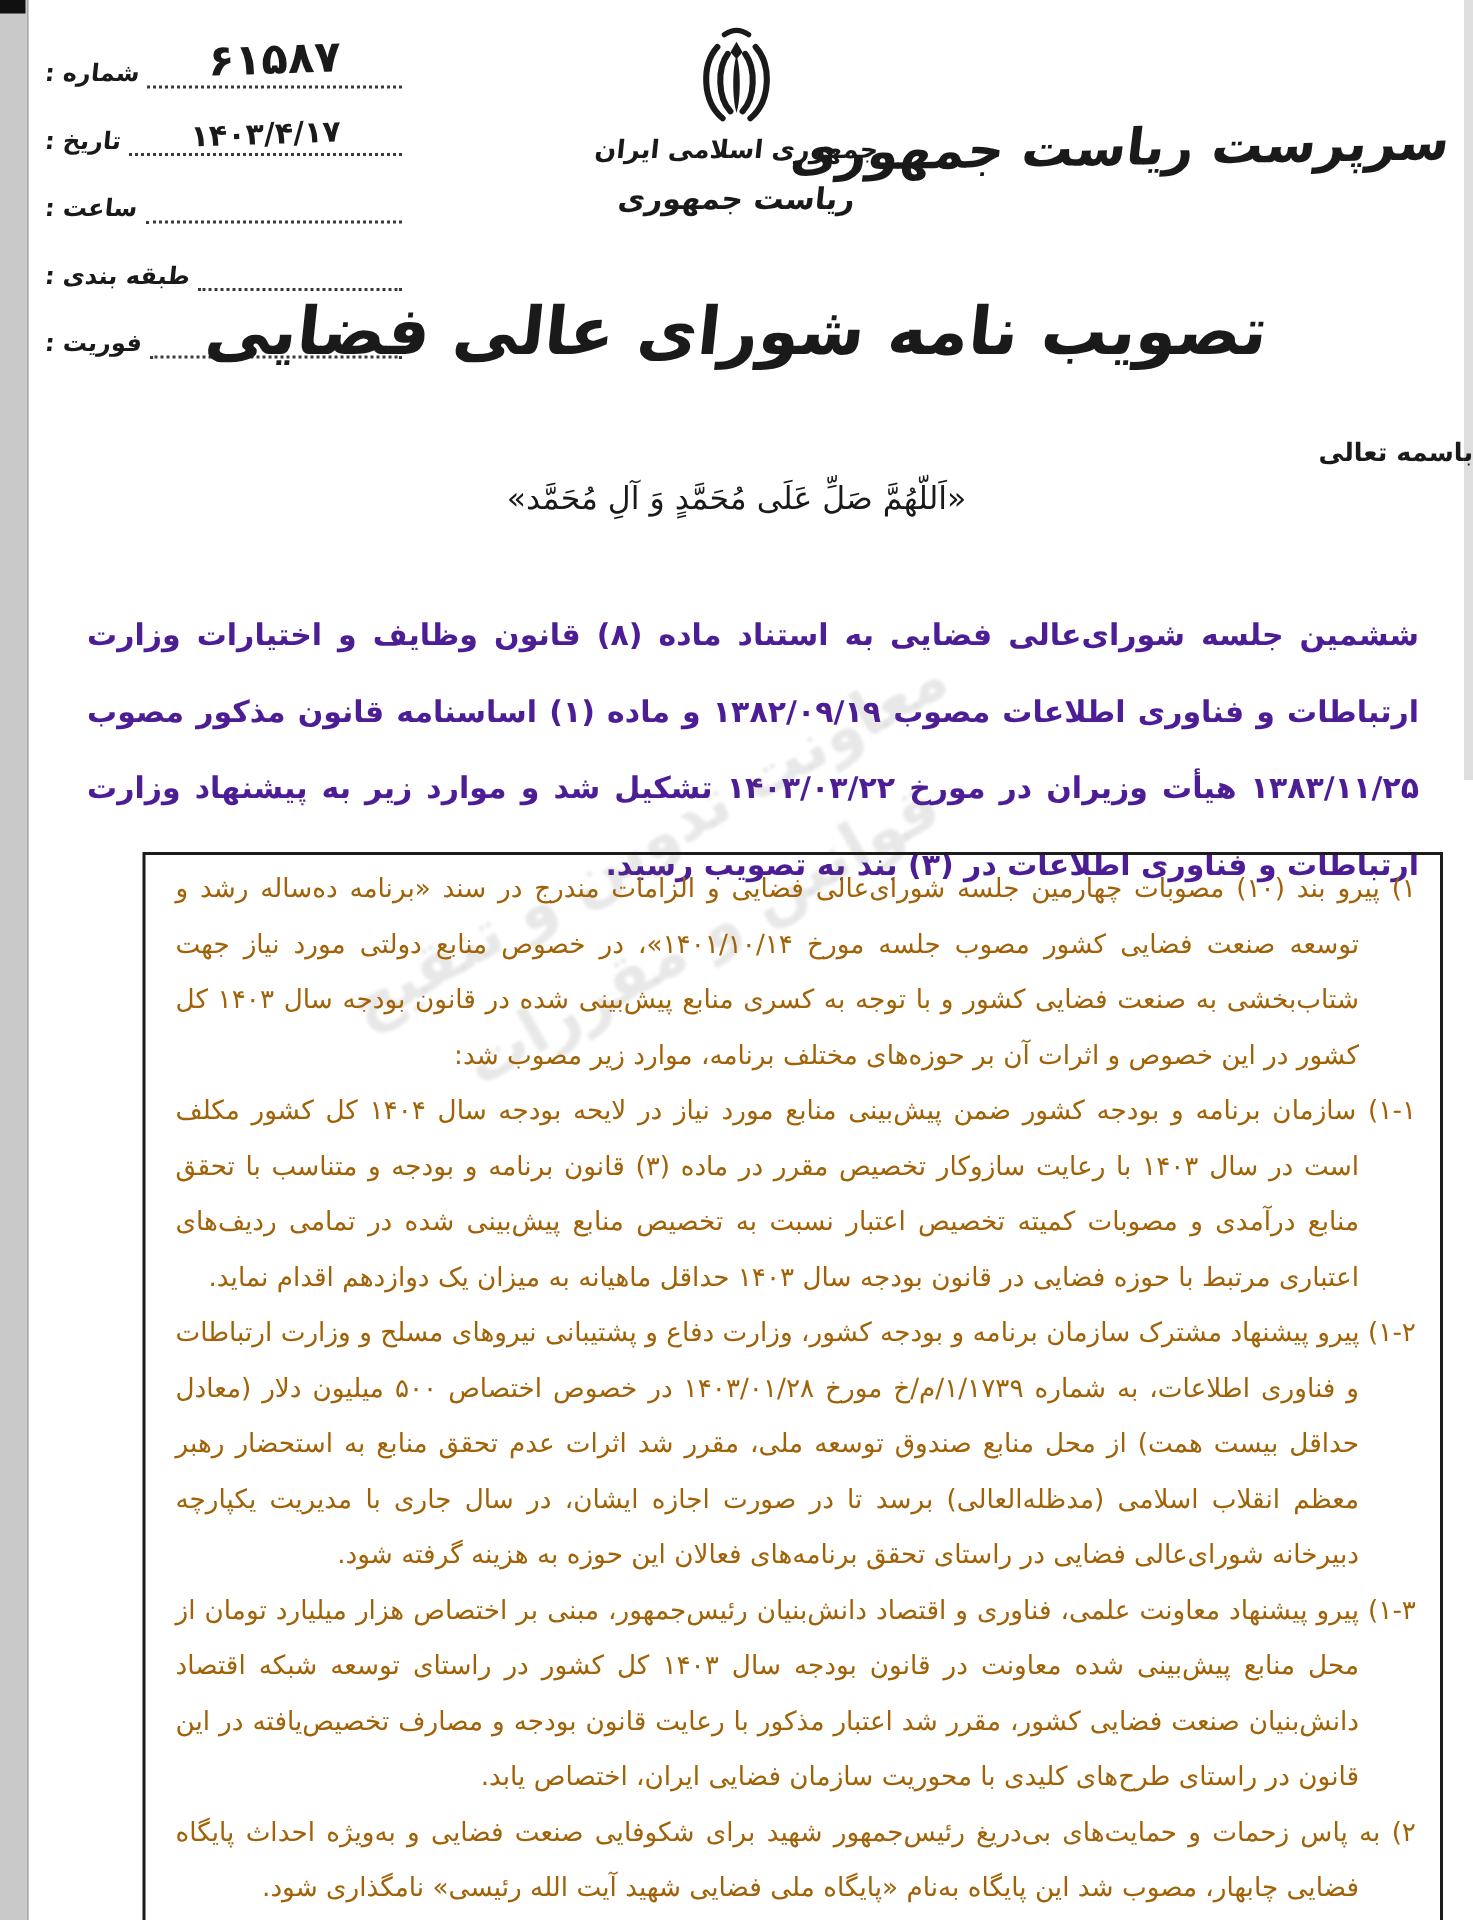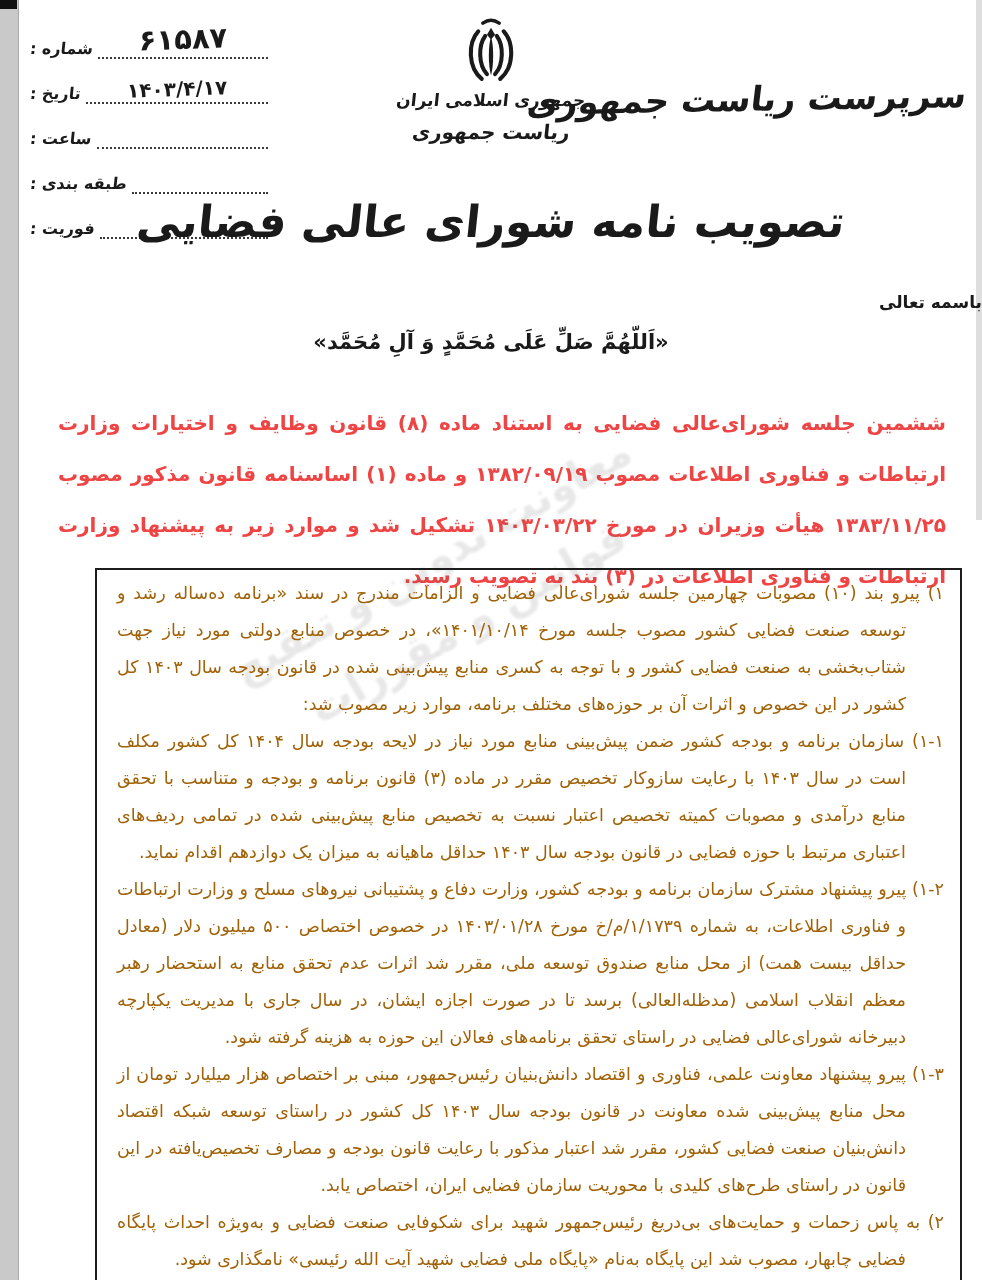--- a/index.html
+++ b/index.html
@@ -29,25 +29,25 @@
   .hdr-office{font-size:20px;font-weight:700;margin-top:10px;transform:skewX(-6deg);}
 
   
   .addressee{position:absolute;right:16px;top:78px;width:330px;text-align:center;
     font-size:34px;font-weight:700;transform:skewX(-8deg) rotate(-1deg);white-space:nowrap;}
 
   
   .doc-title{position:absolute;top:196px;left:0;right:0;text-align:center;
     font-size:44px;font-weight:700;transform:skewX(-6deg);}
   .basmala{position:absolute;top:292px;left:0;right:0;font-size:17px;font-weight:700;}
-  .salawat{position:absolute;top:330px;left:0;right:0;text-align:center;font-size:21px;font-weight:700;}
+  .salawat{position:absolute;top:320px;left:0;right:0;text-align:center;font-size:21px;font-weight:400;}
 
   
   .intro{position:absolute;top:378px;right:36px;left:58px;
-    font-size:20px;font-weight:700;line-height:51px;text-align:justify;color:#ef4444;}
+    font-size:20px;font-weight:700;line-height:51px;text-align:justify;color:#4c1d95;}
 
   
   .watermark{position:absolute;top:520px;left:160px;width:580px;z-index:1;
     transform:rotate(-30deg);font-size:42px;font-weight:700;line-height:72px;
     color:rgba(95,95,95,0.14);filter:blur(1px);text-align:center;pointer-events:none;}
 
   
   .box{position:absolute;top:568px;left:95px;width:867px;height:760px;z-index:2;
     border:2px solid #1c1c1c;box-sizing:border-box;padding:5px 16px 0 20px;background:transparent;}
   .item{margin:0;font-size:17.5px;line-height:37px;text-align:justify;color:#a16207;

